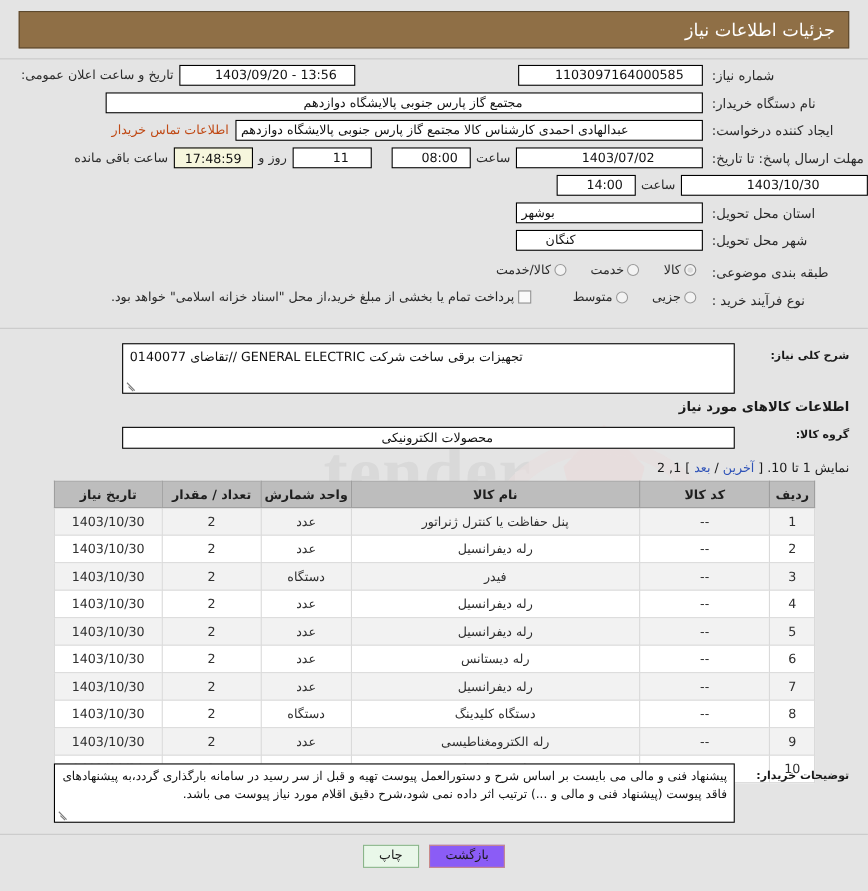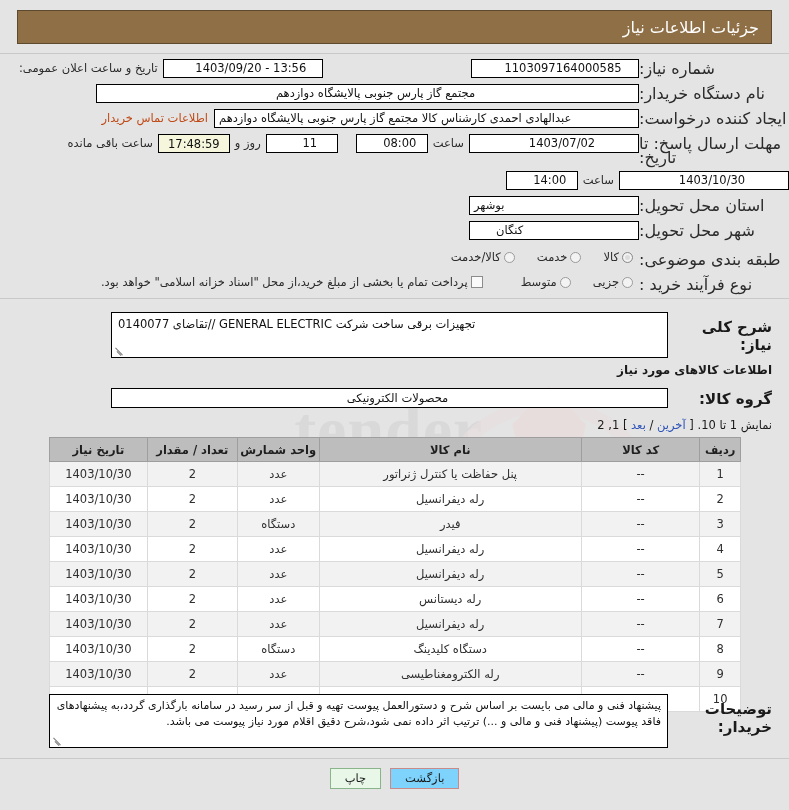--- a/index.html
+++ b/index.html
@@ -93,23 +93,23 @@
   .row {
     display: flex;
     align-items: flex-start;
     justify-content: flex-start;
     padding: 3px 0;
   }
   .lbl {
     width: 150px;
     min-width: 150px;
     text-align: left;
-    font-size: 16px;
+    font-size: 12px;
     color: #2b2b2b;
-    padding-left: 0;
+    padding-left: 8px;
     padding-top: 3px;
     line-height: 14px;
     box-sizing: border-box;
   }
   .fld {
     border: 1px solid #000;
     background: #fff;
     height: 19px;
     box-sizing: border-box;
     font-size: 11.5px;
@@ -199,21 +199,21 @@
     height: 1px;
   }
   .resize-grip::before { width: 10px; transform: rotate(45deg); top: 5px; left: 0; }
   .resize-grip::after  { width: 6px;  transform: rotate(45deg); top: 7px; left: 2px; }
   .section-title {
     font-size: 12px;
     font-weight: bold;
     color: #1a1a1a;
   }
   .field-title {
-    font-size: 15px;
+    font-size: 10px;
     font-weight: bold;
     color: #1a1a1a;
   }
   
   table.items {
     border-collapse: collapse;
     width: 692px;
     font-size: 11.5px;
     background: #fff;
   }
@@ -254,21 +254,21 @@
   }
   .btn {
     border: 1px solid #9a6a6a;
     font-size: 11.5px;
     padding: 2px 14px;
     cursor: pointer;
     color: #1a1a1a;
     line-height: 15px;
   }
   .btn.print { background: #e9f7e9; border-color: #8ab58a; }
-  .btn.back  { background: #7dd3fc; border-color: #c98a8a; }
+  .btn.back  { background: #8b5cf6; border-color: #c98a8a; }
   .bottom-sep {
     position: absolute;
     left: 0; right: 0;
     top: 758px;
     height: 1px;
     background: #c9c9c9;
   }
 </style>
 </head>
 <body>

